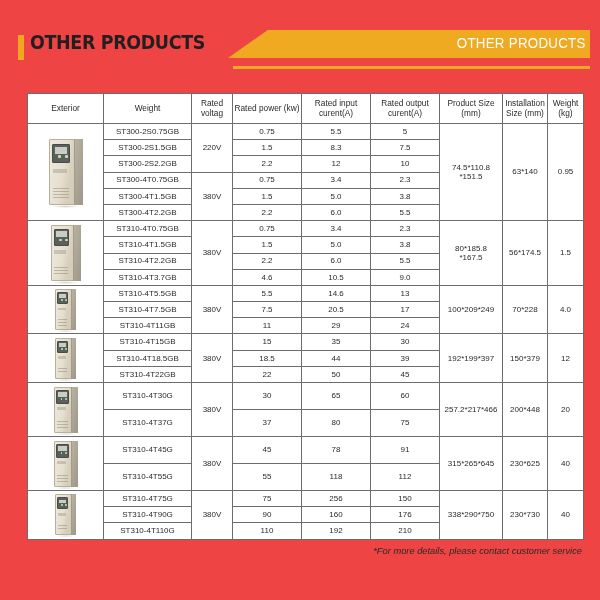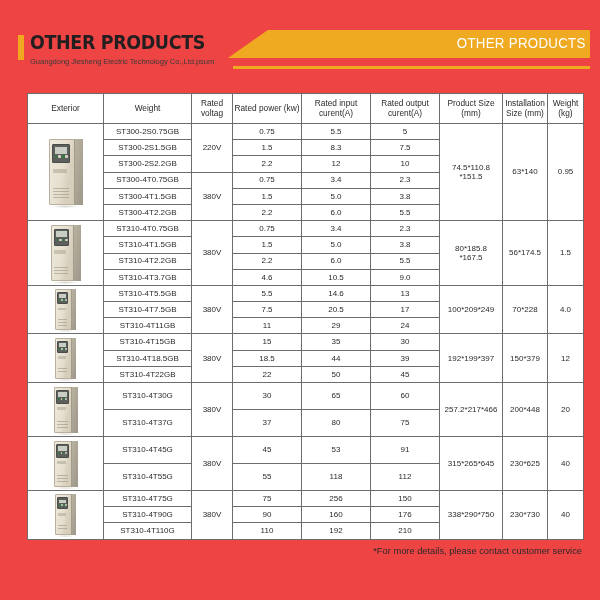--- a/index.html
+++ b/index.html
@@ -181,31 +181,31 @@
     background: radial-gradient(ellipse at center, rgba(120,115,100,.30) 0%, rgba(255,255,255,0) 72%);
   }
 
   
   .footer-note {
     position: absolute;
     right: 18px; top: 546px;
     font-size: 9.3px;
     color: #2a2a2a;
     white-space: nowrap;
+    font-style: italic;
   }
 </style>
 </head>
 <body>
 
 <div id="page">
 
   <div class="header">
     <div class="header-bar"></div>
     <div class="header-title">OTHER PRODUCTS</div>
-    <div class="header-sub">Guangdong Jiesheng Electric  Technology Co.,Ltd.psum</div>
     <div class="header-banner"></div>
     <div class="header-banner-text">OTHER PRODUCTS</div>
     <div class="header-rule"></div>
   </div>
 
   <div class="table-wrap">
     <table class="spec">
       <colgroup>
         <col style="width:76px">
         <col style="width:88px">
@@ -455,21 +455,21 @@
                   <div class="key k4"></div>
                 </div>
                 <div class="label"></div>
                 <div class="vents"></div>
                 <div class="shadow"></div>
               </div>
             </td>
             <td class="model-cell" style="height:27px">ST310-4T45G</td>
             <td class="groupcell" rowspan="2">380V</td>
             <td class="num">45</td>
-            <td class="num">53</td>
+            <td class="num">78</td>
             <td class="num">91</td>
             <td class="groupcell prodsize" rowspan="2">315*265*645</td>
             <td class="groupcell" rowspan="2">230*625</td>
             <td class="groupcell" rowspan="2">40</td>
           </tr>
           <tr>
             <td class="model-cell" style="height:27px">ST310-4T55G</td>
             <td class="num">55</td>
             <td class="num">118</td>
             <td class="num">112</td>

